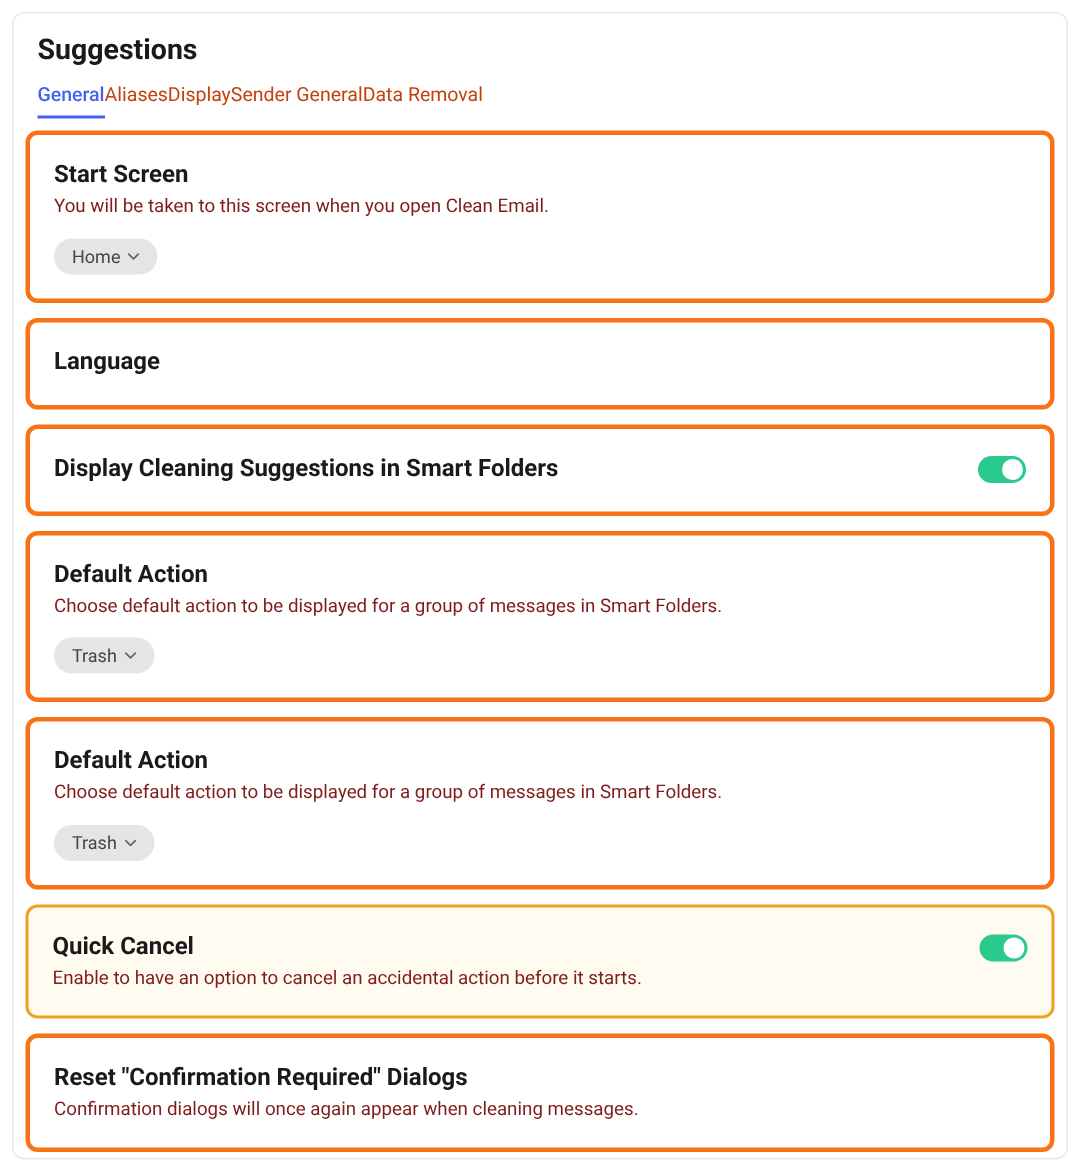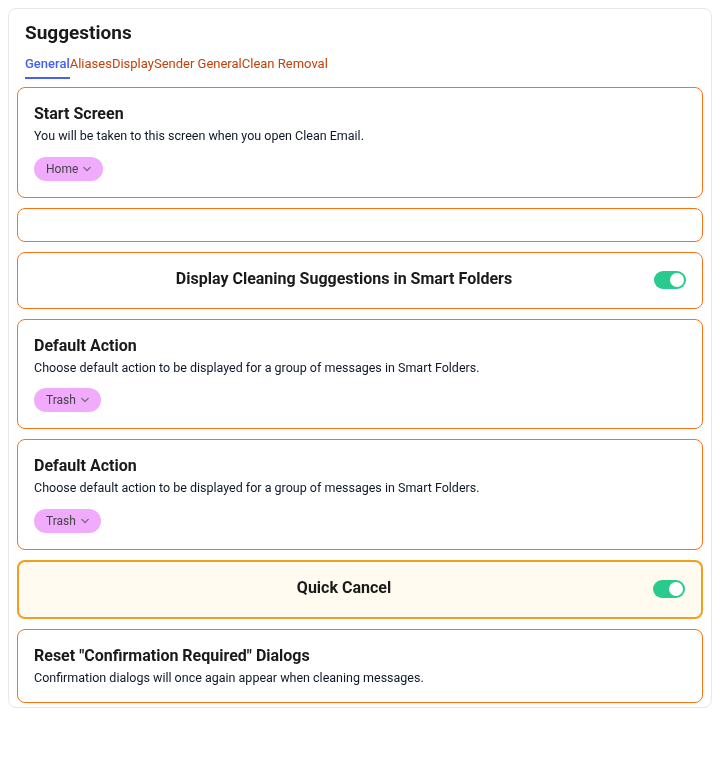--- a/index.html
+++ b/index.html
@@ -30,51 +30,50 @@
       color: #c2410c;
       padding-bottom: 6px;
       cursor: pointer;
     }
     .tab.active {
       color: #4461f2;
       border-bottom: 2px solid #4461f2;
       font-weight: 500;
     }
     .card {
-      border: 1px solid #f97316;
+      border: 3px solid #f97316;
       border-radius: 8px;
       padding: 16px;
       background: #fff;
     }
     .card.highlighted {
       border: 2px solid #f0a020;
       background: #fffbf0;
     }
     .card-header {
       display: flex;
       justify-content: space-between;
       align-items: flex-start;
-      text-align: center;
     }
     .card-text { flex: 1; }
     .card-title {
       font-size: 16px;
       font-weight: 700;
       margin-bottom: 4px;
     }
     .card-desc {
       font-size: 12.5px;
-      color: #0f172a;
+      color: #7f1d1d;
       line-height: 1.4;
     }
     .select-chip {
       display: inline-flex;
       align-items: center;
       gap: 5px;
-      background: #f0abfc;
+      background: #e5e5e5;
       border-radius: 14px;
       padding: 5px 12px;
       font-size: 12px;
       color: #444;
       margin-top: 12px;
       cursor: pointer;
     }
     .chevron-down {
       width: 8px; height: 8px;
       display: inline-block;
@@ -119,39 +118,40 @@
 
 <div class="container">
 
   <h1 class="page-title">Suggestions</h1>
 
   <div class="tabs">
     <div class="tab active">General</div>
     <div class="tab">Aliases</div>
     <div class="tab">Display</div>
     <div class="tab">Sender General</div>
-    <div class="tab">Clean Removal</div>
+    <div class="tab">Data Removal</div>
   </div>
 
   <div class="cards-outer">
 
     <div class="card">
       <div class="card-title">Start Screen</div>
       <div class="card-desc">You will be taken to this screen when you open Clean Email.</div>
       <div class="select-chip">
         <span>Home</span>
         <span class="chevron-down">
           <svg viewBox="0 0 10 10" width="8" height="8">
               <path d="M1 3 L5 7 L9 3" stroke="#666" stroke-width="1.5" fill="none" stroke-linecap="round" stroke-linejoin="round"></path>
             </svg>
         </span>
       </div>
     </div>
 
     <div class="card">
+      <div class="card-title">Language</div>
     </div>
 
     <div class="card">
       <div class="card-header">
         <div class="card-text">
           <div class="card-title">Display Cleaning Suggestions in Smart Folders</div>
         </div>
         <div class="toggle"></div>
       </div>
     </div>
@@ -179,20 +179,21 @@
               <path d="M1 3 L5 7 L9 3" stroke="#666" stroke-width="1.5" fill="none" stroke-linecap="round" stroke-linejoin="round"></path>
             </svg>
         </span>
       </div>
     </div>
 
     <div class="card highlighted">
       <div class="card-header">
         <div class="card-text">
           <div class="card-title">Quick Cancel</div>
+          <div class="card-desc">Enable to have an option to cancel an accidental action before it starts.</div>
         </div>
         <div class="toggle"></div>
       </div>
     </div>
 
     <div class="card">
       <div class="card-title">Reset "Confirmation Required" Dialogs</div>
       <div class="card-desc">Confirmation dialogs will once again appear when cleaning messages.</div>
 
     </div>

